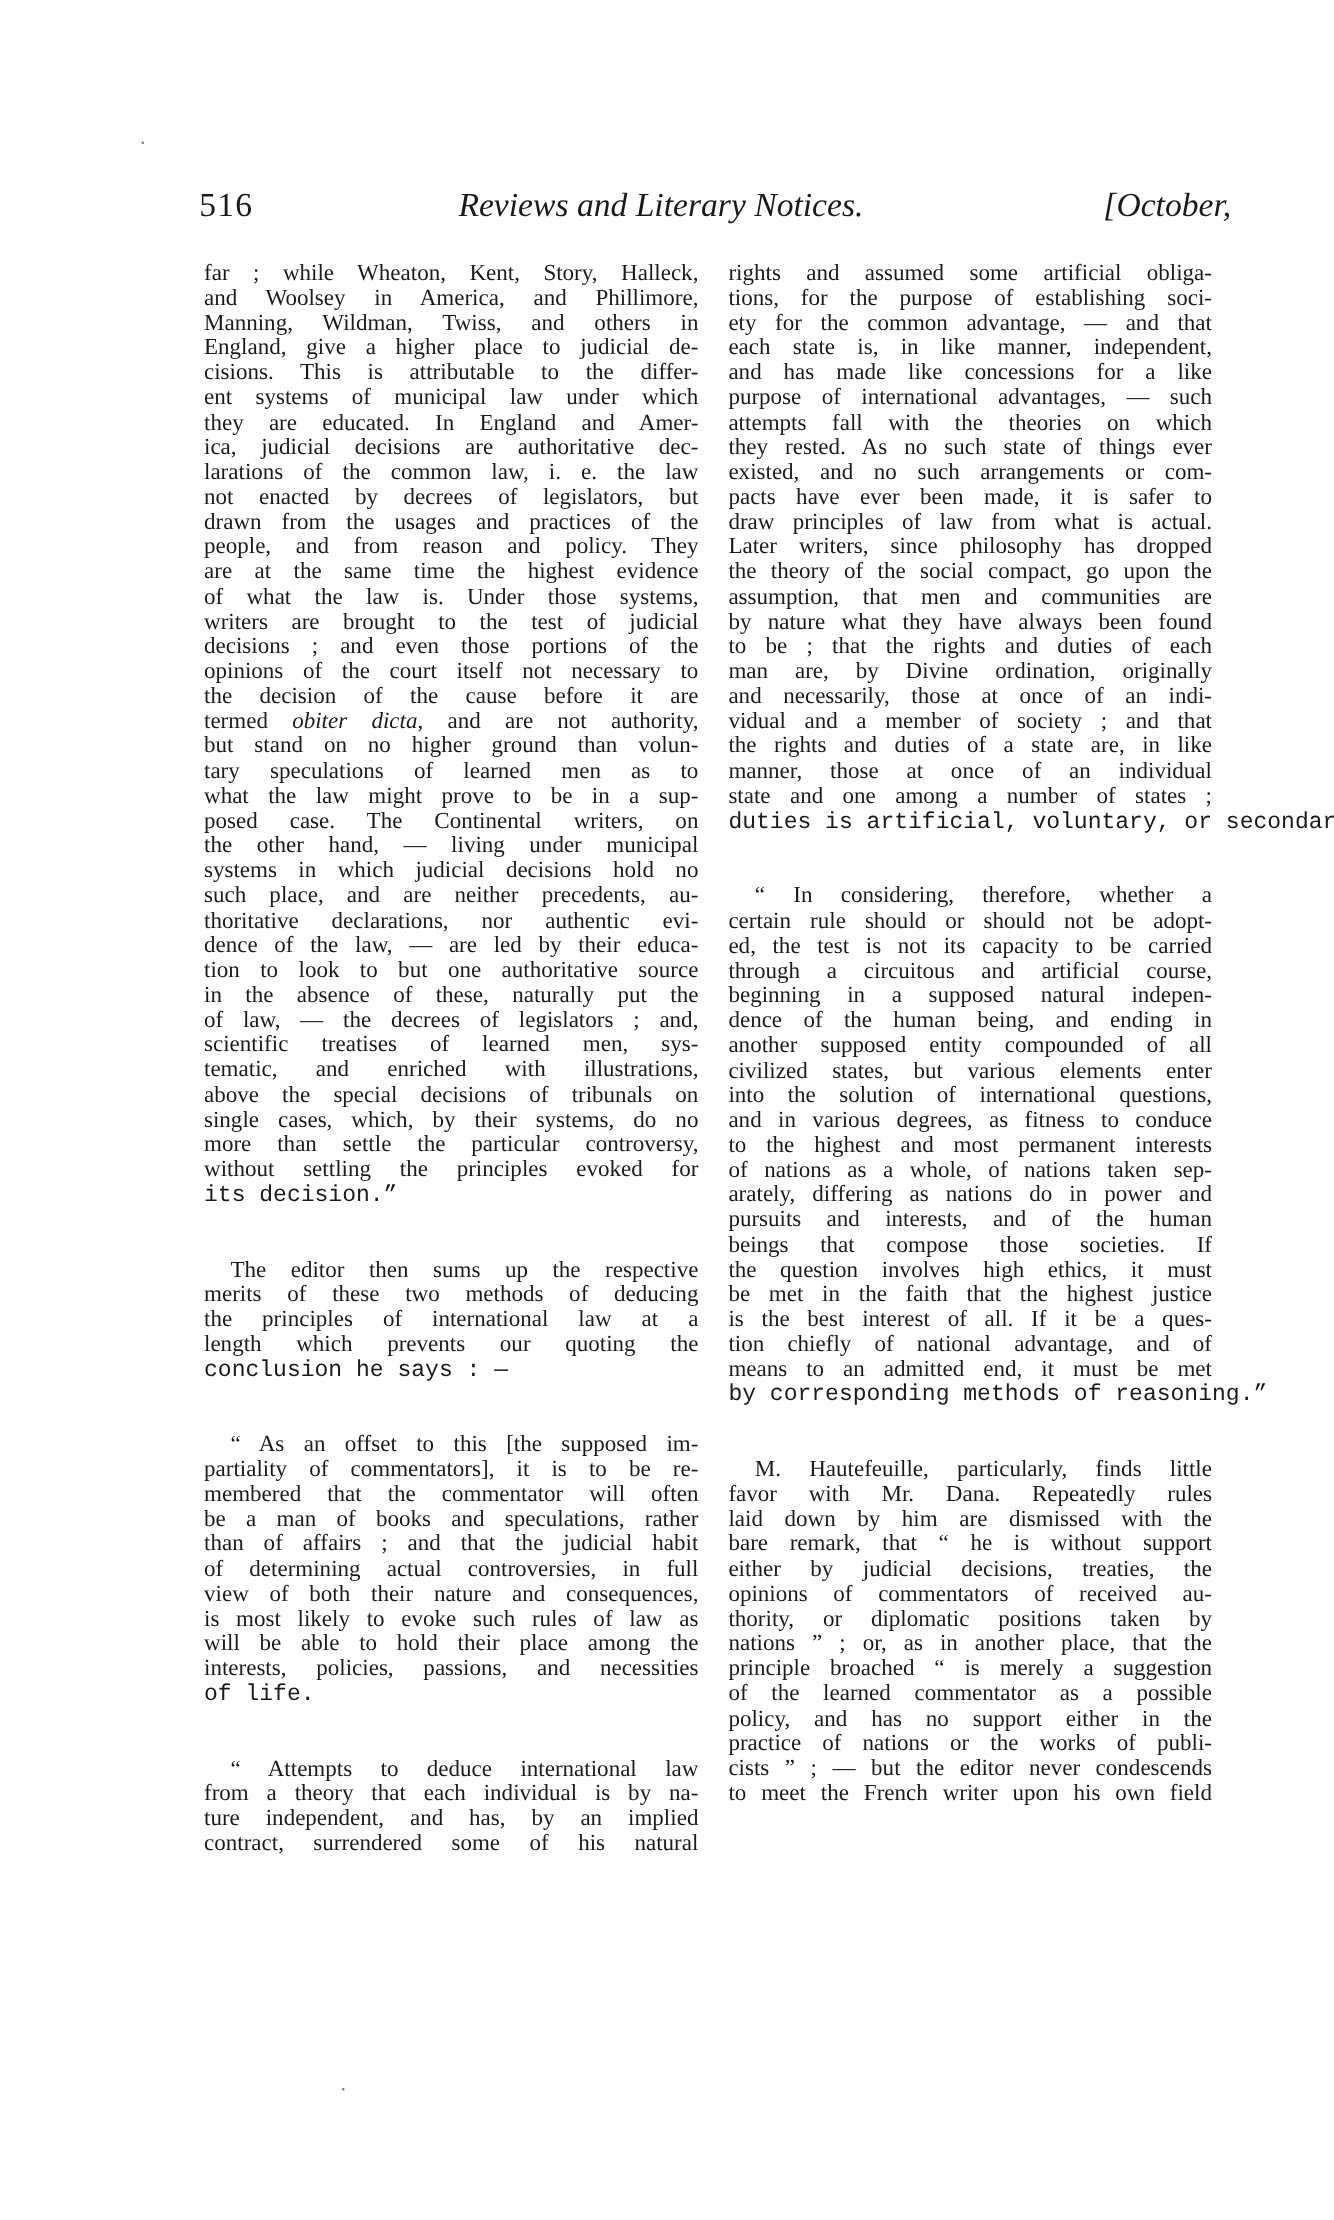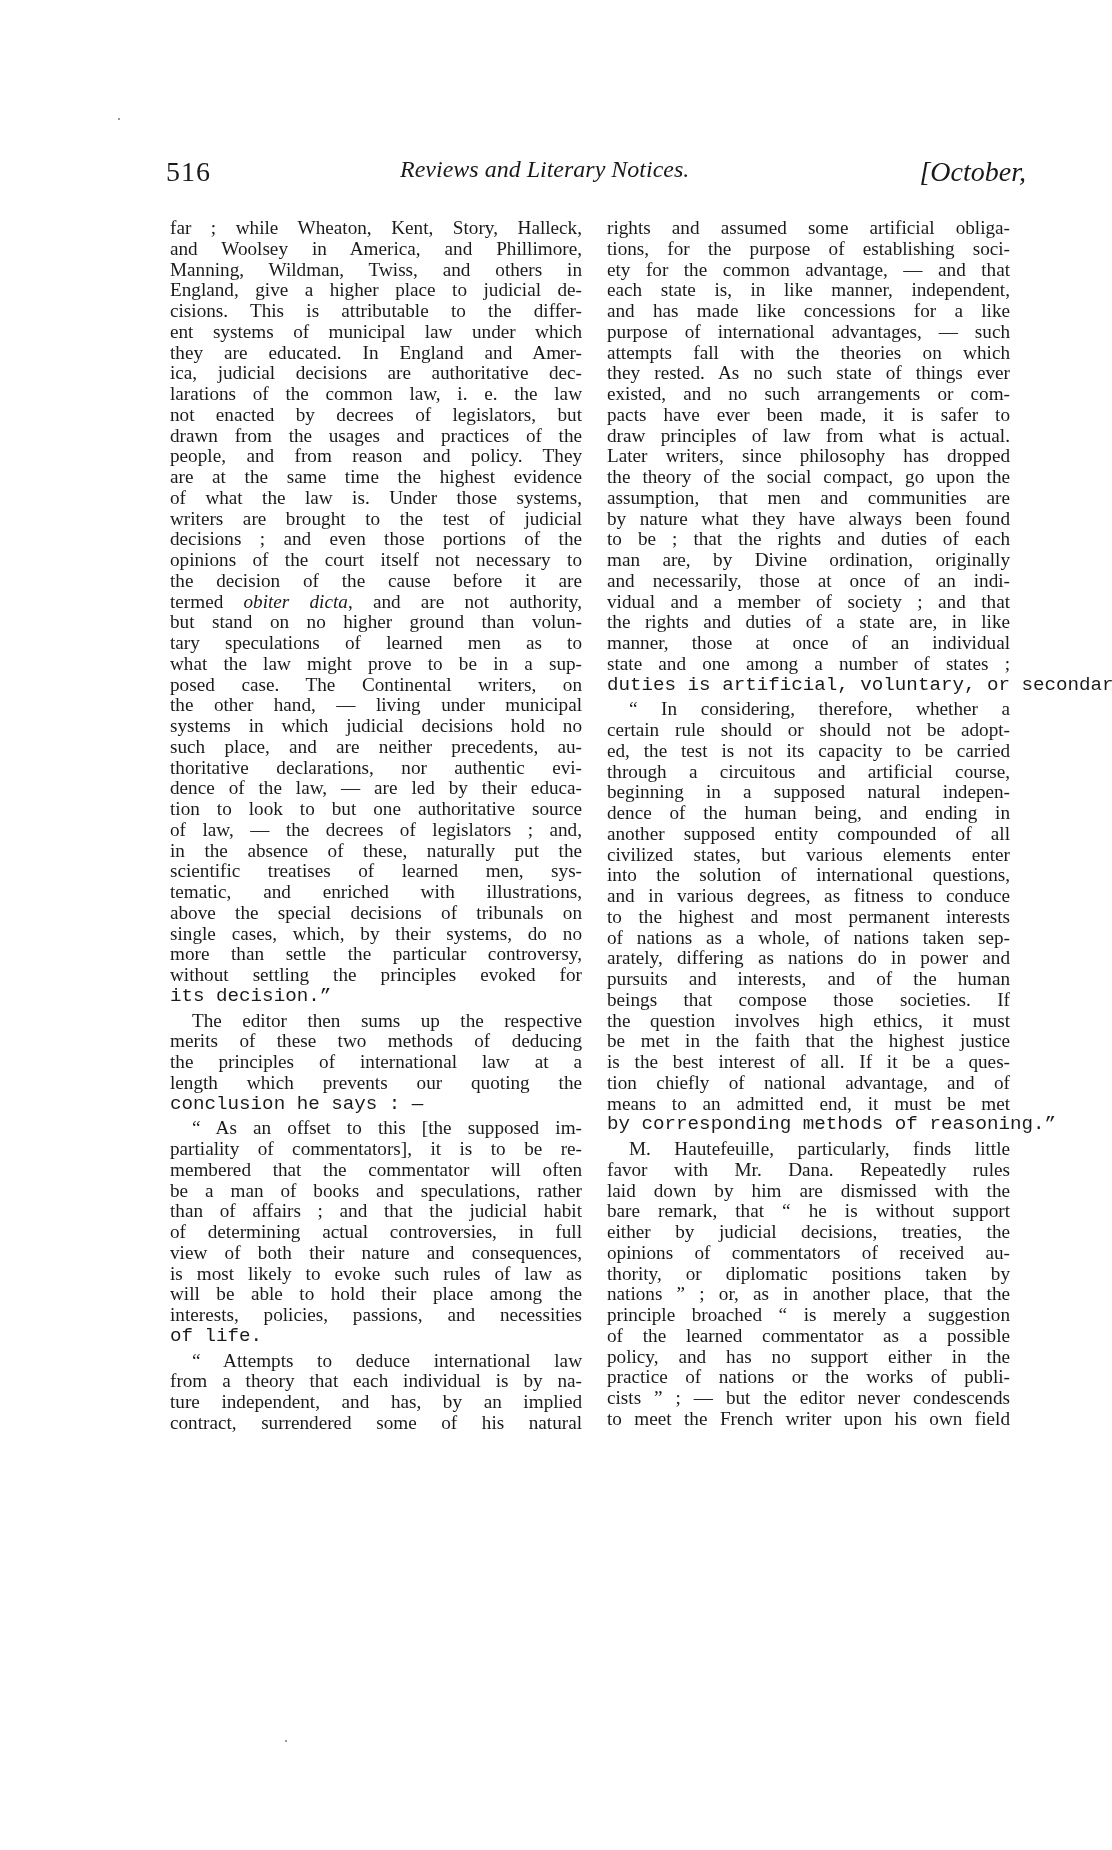--- a/index.html
+++ b/index.html
@@ -1,28 +1,28 @@
 <!DOCTYPE html>
 <html><head>
 <meta charset="utf-8">
 <style>
   html, body { margin: 0; padding: 0; background: #ffffff; }
   body { width: 1112px; height: 1850px; position: relative; overflow: hidden;
          font-family: "Liberation Serif", "DejaVu Serif", serif; color: #1a1a1a; }
   .stray-dot { position: absolute; width: 2px; height: 2px; background: #777; border-radius: 1px; }
   .header { position: absolute; top: 156px; left: 166px; width: 850px; height: 36px; }
   .page-number { position: absolute; left: 0; top: 0; font-size: 28px; letter-spacing: 1px; }
-  .running-title { position: absolute; left: 234px; top: 0; font-size: 24px; font-style: italic; }
+  .running-title { position: absolute; left: 216px; top: 0; font-size: 28px; font-style: italic; }
   .month-bracket { position: absolute; right: -10px; top: 0; font-size: 28px; font-style: italic; }
   .column { position: absolute; top: 218px; font-size: 19.2px; line-height: 20.75px; }
   .col-left { left: 170px; width: 412px; }
   .col-right { left: 607px; width: 403px; }
   .line { display: block; white-space: nowrap; text-align: justify; text-align-last: justify; height: 20.75px; }
   .line.last { text-align-last: left; font-family: Liberation Mono, monospace; }
-  .line.indent { padding-left: 22px; }
+  .line.indent { padding-left: 22px; margin-top: 38px; }
   .para-gap { height: 4px; }
   em { font-style: italic; }
 </style>
 </head>
 <body>
 
 <div class="stray-dot" style="left:118px;top:118px;"></div>
 <div class="stray-dot" style="left:285px;top:1740px;"></div>
 
 <div class="header">
@@ -55,22 +55,22 @@
       <span class="line">but stand on no higher ground than volun-</span>
       <span class="line">tary speculations of learned men as to</span>
       <span class="line">what the law might prove to be in a sup-</span>
       <span class="line">posed case. The Continental writers, on</span>
       <span class="line">the other hand, — living under municipal</span>
       <span class="line">systems in which judicial decisions hold no</span>
       <span class="line">such place, and are neither precedents, au-</span>
       <span class="line">thoritative declarations, nor authentic evi-</span>
       <span class="line">dence of the law, — are led by their educa-</span>
       <span class="line">tion to look to but one authoritative source</span>
+      <span class="line">in the absence of these, naturally put the</span>
       <span class="line">of law, — the decrees of legislators ; and,</span>
-      <span class="line">in the absence of these, naturally put the</span>
       <span class="line">scientific treatises of learned men, sys-</span>
       <span class="line">tematic, and enriched with illustrations,</span>
       <span class="line">above the special decisions of tribunals on</span>
       <span class="line">single cases, which, by their systems, do no</span>
       <span class="line">more than settle the particular controversy,</span>
       <span class="line">without settling the principles evoked for</span>
       <span class="line last">its decision.”</span>
     </div>
     <div class="para-gap"></div>
     <div>

